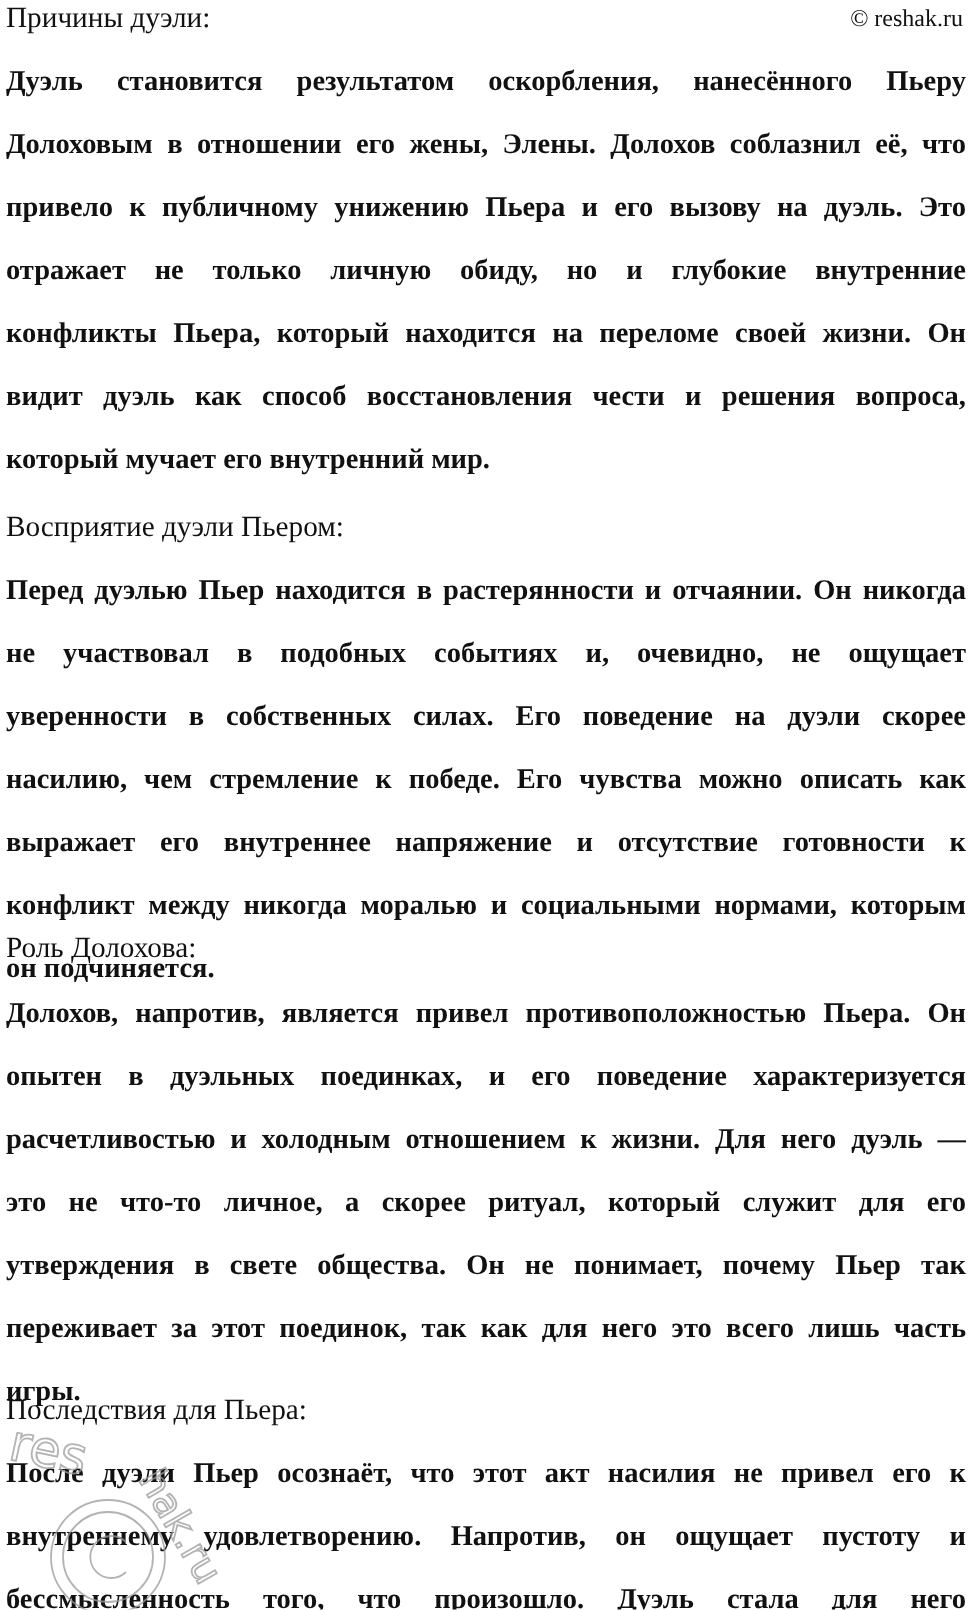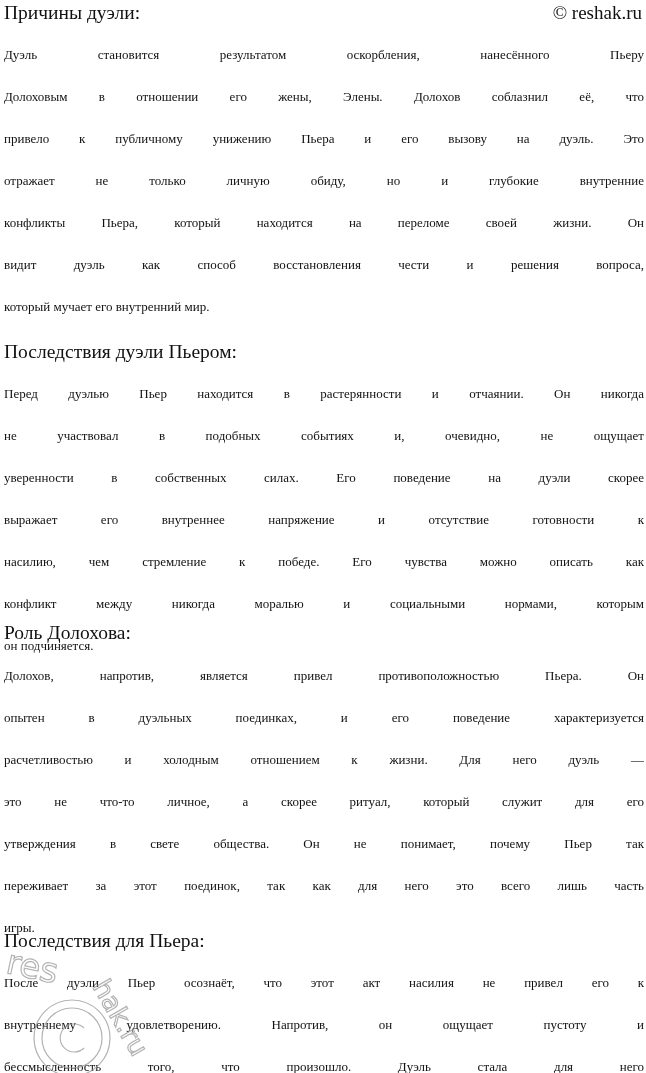--- a/index.html
+++ b/index.html
@@ -8,26 +8,26 @@
     font-family: "Liberation Serif", "DejaVu Serif", serif;
     color: #111111;
   }
   .page { position: absolute; left: 4px; top: 0; width: 640px; }
   .header-row { position: absolute; left: 0; top: 0; width: 640px; height: 26px; }
   .heading {
     position: absolute; left: 0; font-weight: normal; font-size: 19.5px; line-height: 26px;
     white-space: nowrap;
   }
   .copyright {
-    position: absolute; right: 2px; top: 0; font-size: 19px; line-height: 26px; white-space: nowrap;
+    position: absolute; right: 2px; top: 0; font-size: 16px; line-height: 26px; white-space: nowrap;
   }
   .para { position: absolute; left: 0; width: 640px; }
   .line {
-    display: block; height: 42px; line-height: 42px; font-size: 13px;
-    text-align: justify; text-align-last: justify; white-space: nowrap; overflow: hidden;
+    display: block; height: 42px; line-height: 42px; font-size: 19px;
+    text-align: justify; text-align-last: justify; white-space: nowrap; overflow: hidden; font-weight: bold;
   }
   .line.last { text-align-last: left; }
   .watermark {
     position: absolute; left: 0; top: 940px; width: 160px; height: 140px; pointer-events: none;
   }
 </style>
 </head>
 <body>
 
 <div class="page">
@@ -39,27 +39,27 @@
   <div class="para" style="top:34px">
     <span class="line">Дуэль становится результатом оскорбления, нанесённого Пьеру</span>
     <span class="line">Долоховым в отношении его жены, Элены. Долохов соблазнил её, что</span>
     <span class="line">привело к публичному унижению Пьера и его вызову на дуэль. Это</span>
     <span class="line">отражает не только личную обиду, но и глубокие внутренние</span>
     <span class="line">конфликты Пьера, который находится на переломе своей жизни. Он</span>
     <span class="line">видит дуэль как способ восстановления чести и решения вопроса,</span>
     <span class="line last">который мучает его внутренний мир.</span>
   </div>
 
-  <div class="heading" style="top:339px">Последствия дуэли Пьером:</div>
+  <div class="heading" style="top:339px">Восприятие дуэли Пьером:</div>
   <div class="para" style="top:373px">
     <span class="line">Перед дуэлью Пьер находится в растерянности и отчаянии. Он никогда</span>
     <span class="line">не участвовал в подобных событиях и, очевидно, не ощущает</span>
     <span class="line">уверенности в собственных силах. Его поведение на дуэли скорее</span>
+    <span class="line">насилию, чем стремление к победе. Его чувства можно описать как</span>
     <span class="line">выражает его внутреннее напряжение и отсутствие готовности к</span>
-    <span class="line">насилию, чем стремление к победе. Его чувства можно описать как</span>
     <span class="line">конфликт между никогда моралью и социальными нормами, которым</span>
     <span class="line last">он подчиняется.</span>
   </div>
 
   <div class="heading" style="top:620px">Роль Долохова:</div>
   <div class="para" style="top:655px">
     <span class="line">Долохов, напротив, является привел противоположностью Пьера. Он</span>
     <span class="line">опытен в дуэльных поединках, и его поведение характеризуется</span>
     <span class="line">расчетливостью и холодным отношением к жизни. Для него дуэль —</span>
     <span class="line">это не что-то личное, а скорее ритуал, который служит для его</span>

